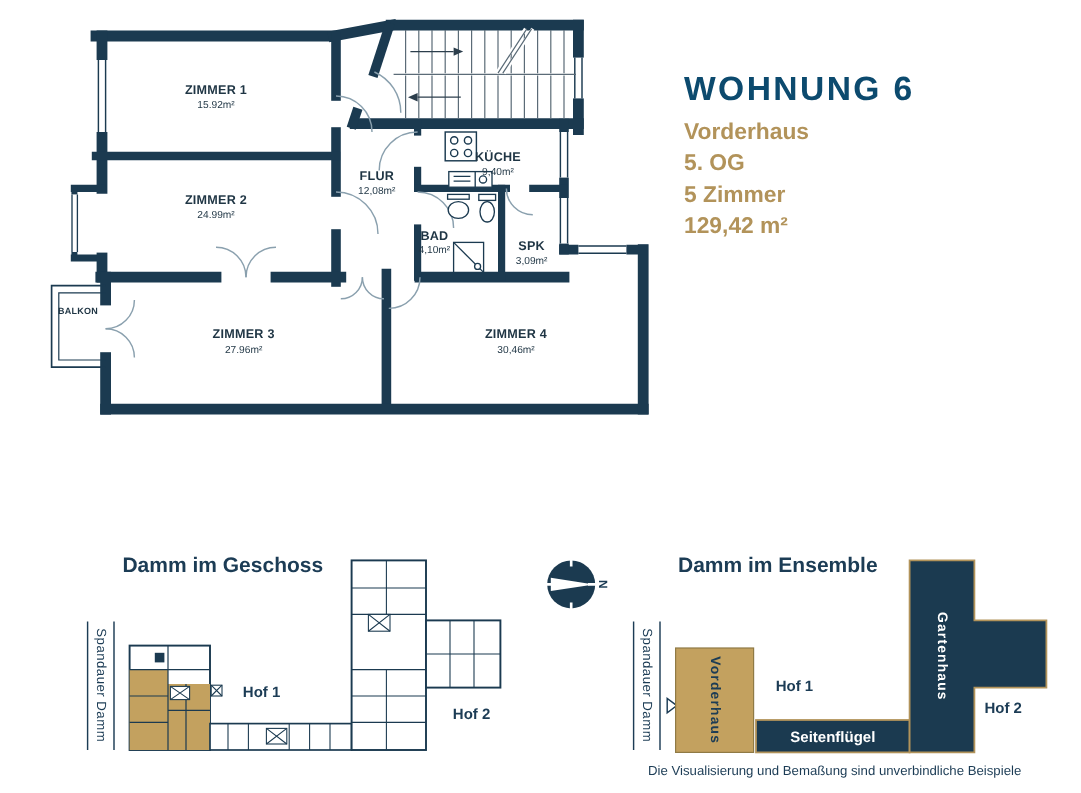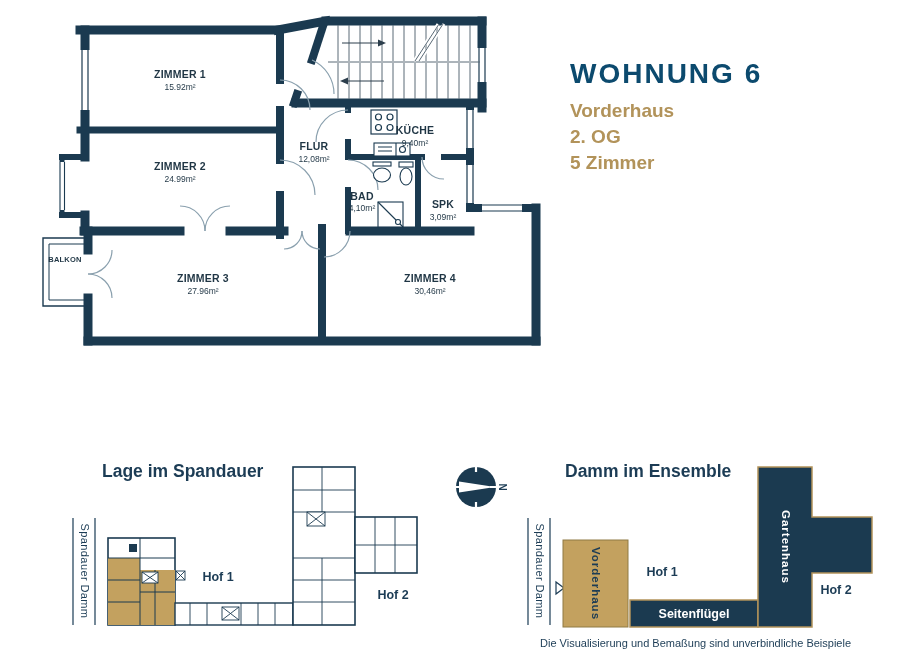--- a/index.html
+++ b/index.html
@@ -153,25 +153,26 @@
       <text class="rname" x="413" y="198">SPK</text>
       <text class="rarea" x="413" y="210">3,09m²</text>
       <text class="rname" x="35" y="252" style="font-size:7.5px">BALKON</text>
     </g>
   </svg>
 
   <div class="abs" style="left:570px;top:58px;">
     <div class="info-title">WOHNUNG 6</div>
     <div style="height:8px"></div>
     <div class="info-line">Vorderhaus</div>
-    <div class="info-line">2. OG</div>
+    <div class="info-line">5. OG</div>
     <div class="info-line">5 Zimmer</div>
+    <div class="info-line">129,42 m²</div>
   </div>
 
-  <div class="abs section-title" style="left:102px;top:461px;">Lage im Spandauer</div>
+  <div class="abs section-title" style="left:102px;top:461px;">Damm im Geschoss</div>
   <div class="abs section-title" style="left:565px;top:461px;">Damm im Ensemble</div>
 
   <svg class="abs" style="left:450px;top:462px;" width="60" height="52" viewBox="0 0 60 52">
     <circle cx="26" cy="25" r="20" fill="#1b3a50"></circle>
     <g stroke="#ffffff" stroke-width="2.2">
       <path d="M26,1.5 V10 M26,40 V48.5 M3.5,25 H12 M40,25 H48.5"></path>
     </g>
     <polygon points="9,19.5 9,30.5 45,25" fill="#ffffff"></polygon>
     <text transform="rotate(90 52 25)" x="52" y="25" text-anchor="middle" dominant-baseline="middle" font-size="10" font-weight="bold" fill="#1c3c55">N</text>
   </svg>

